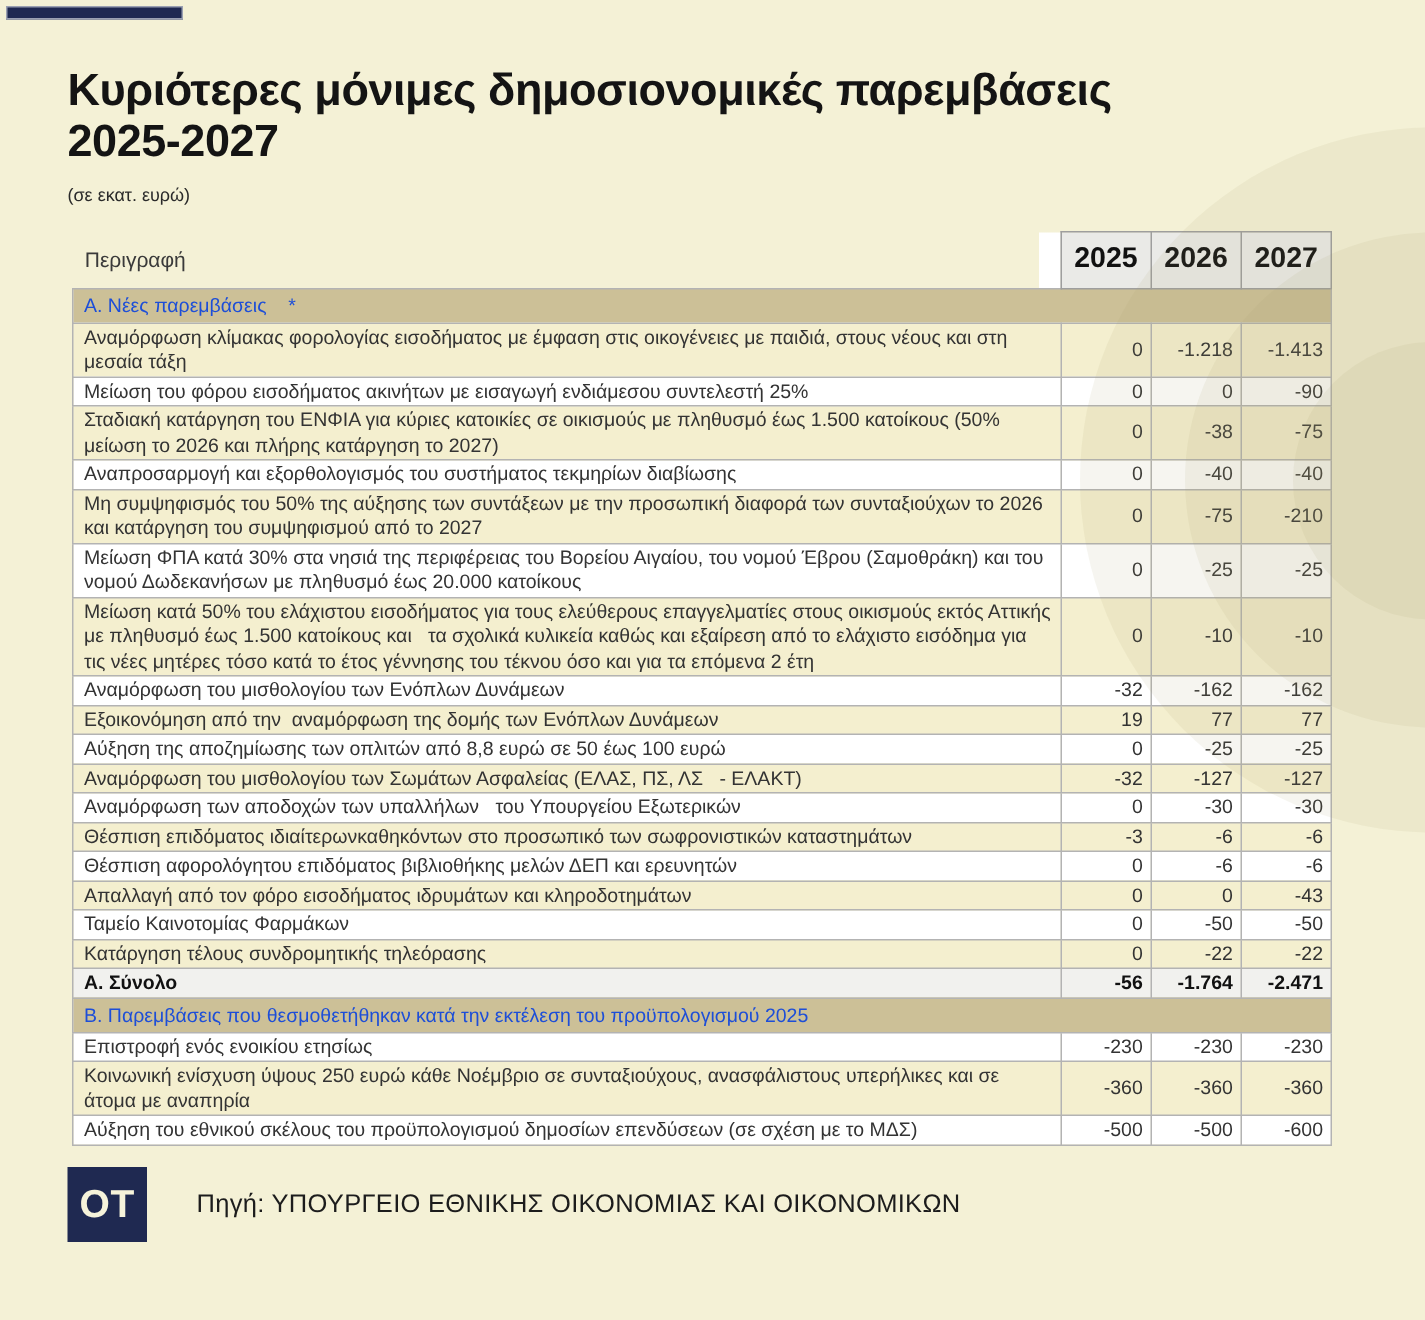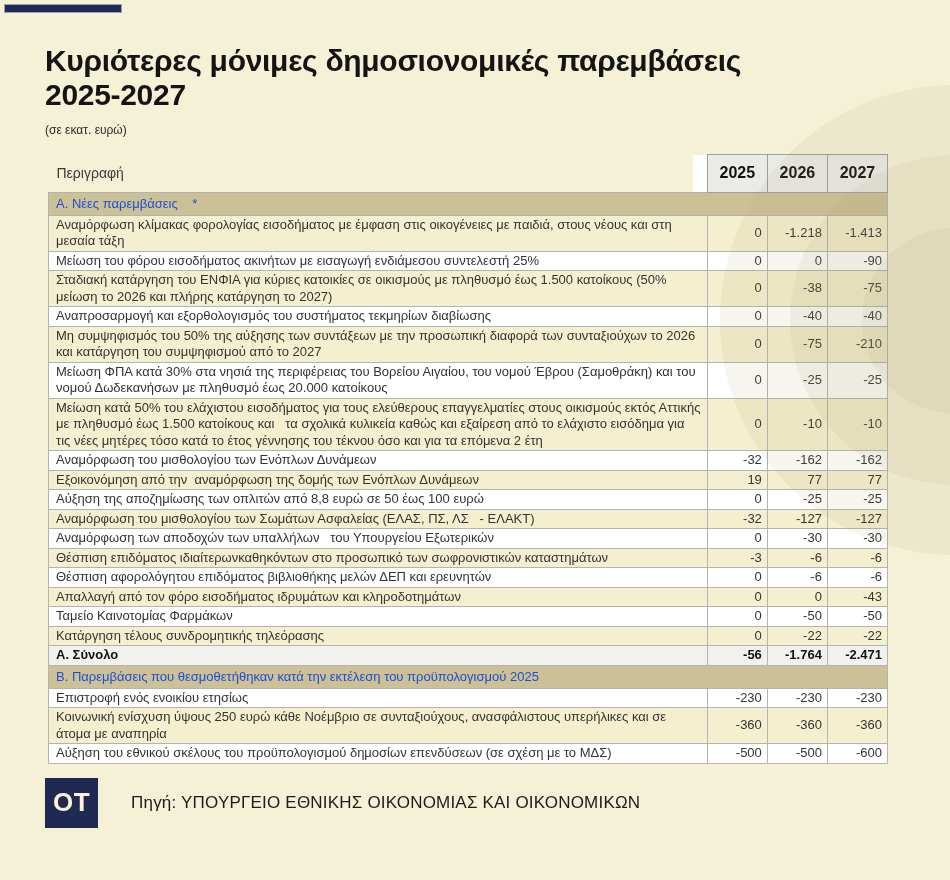--- a/index.html
+++ b/index.html
@@ -47,21 +47,21 @@
   th,td{border:1px solid var(--border,#b3b3b3);}
   th.desc-h{
     border:none;
     text-align:left;font-weight:normal;font-size:14px;color:#3a3a3a;
     padding:5px 16px 5px 8px;height:27px;
     background:linear-gradient(to right, rgba(0,0,0,0) 0%, rgba(0,0,0,0) calc(100% - 14px), #ffffff calc(100% - 14px), #ffffff 100%);
   }
   th.year-h{
     background:var(--year-header,#eaeae7);
     border:1px solid #9e9e9e;
-    font-size:16px;font-weight:bold;color:#111;
+    font-size:19px;font-weight:bold;color:#111;
     height:27px;
   }
   td.desc{
     padding:1px 6px 1px 7px;line-height:16.5px;
     white-space:pre-wrap;
   }
   td.val{
     padding:1px 5px 1px 2px;line-height:16.5px;
     text-align:right;vertical-align:middle;
   }

